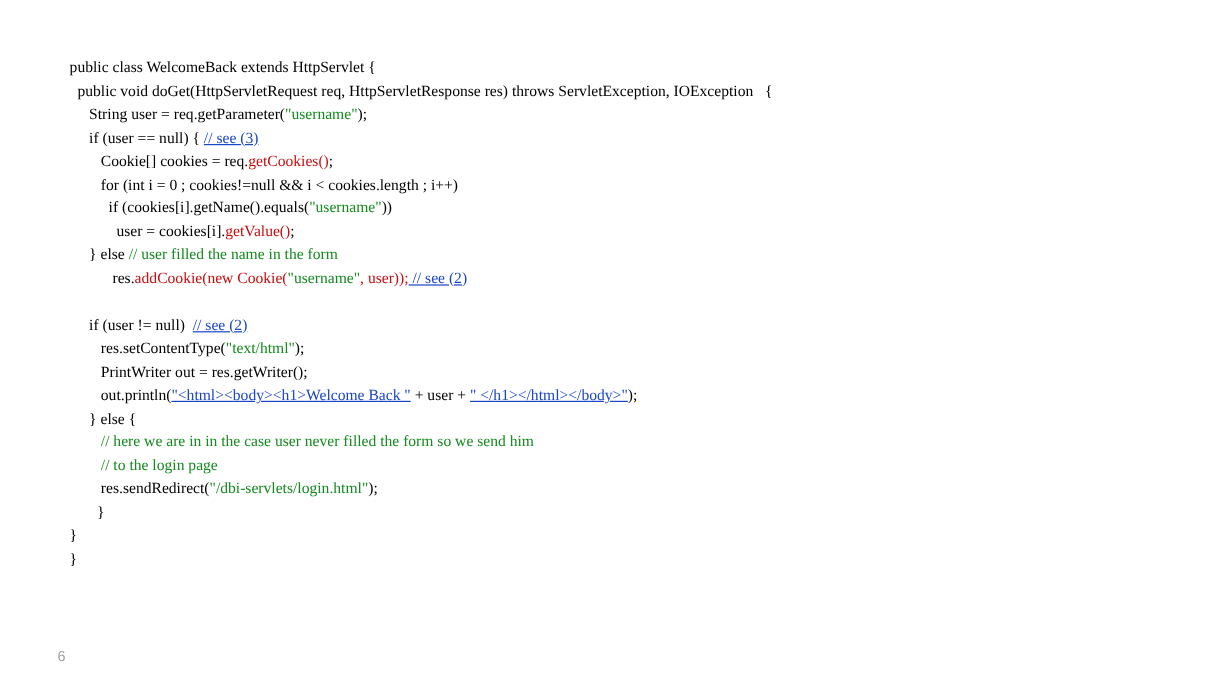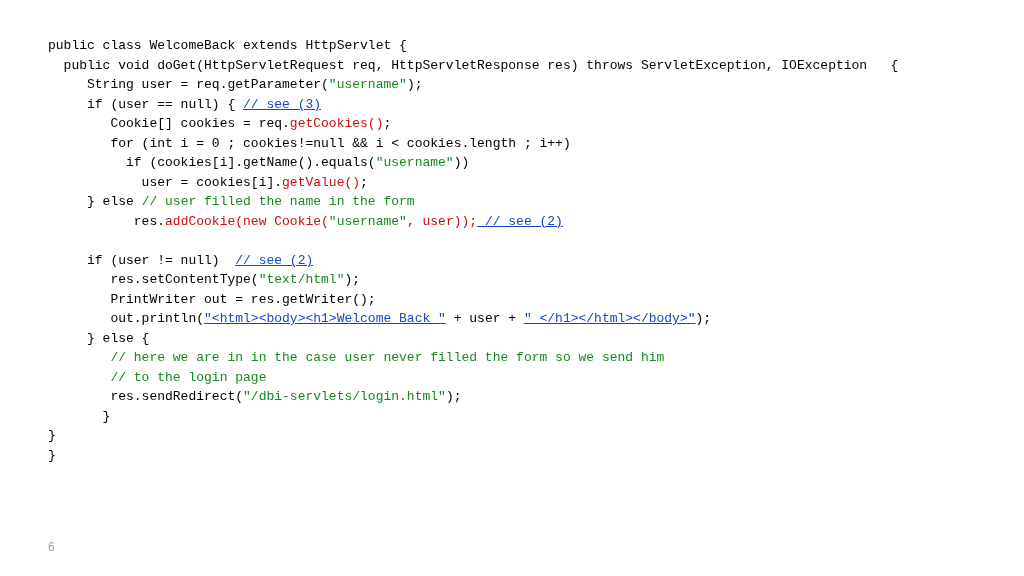--- a/index.html
+++ b/index.html
@@ -15,23 +15,23 @@
     overflow: hidden;
   }
   .slide {
     position: relative;
     width: 1024px;
     height: 576px;
     box-sizing: border-box;
     padding: 36px 40px 0 48px;
   }
   pre.code {
-    margin: 0;
+    margin: 10px;
     white-space: pre;
-    font-family: Liberation Mono, monospace;
+    font-family: Liberation Serif, serif;
   }        
   .grn  { color: #148a1f; }        
   .red  { color: #c70d0d; }
   .blue { color: #1a45c7; text-decoration: underline; }
   .page-num {
     position: absolute;
     left: 48px;
     bottom: 20px;
     font-family: Arial, Helvetica, sans-serif;
     font-size: 12px;

